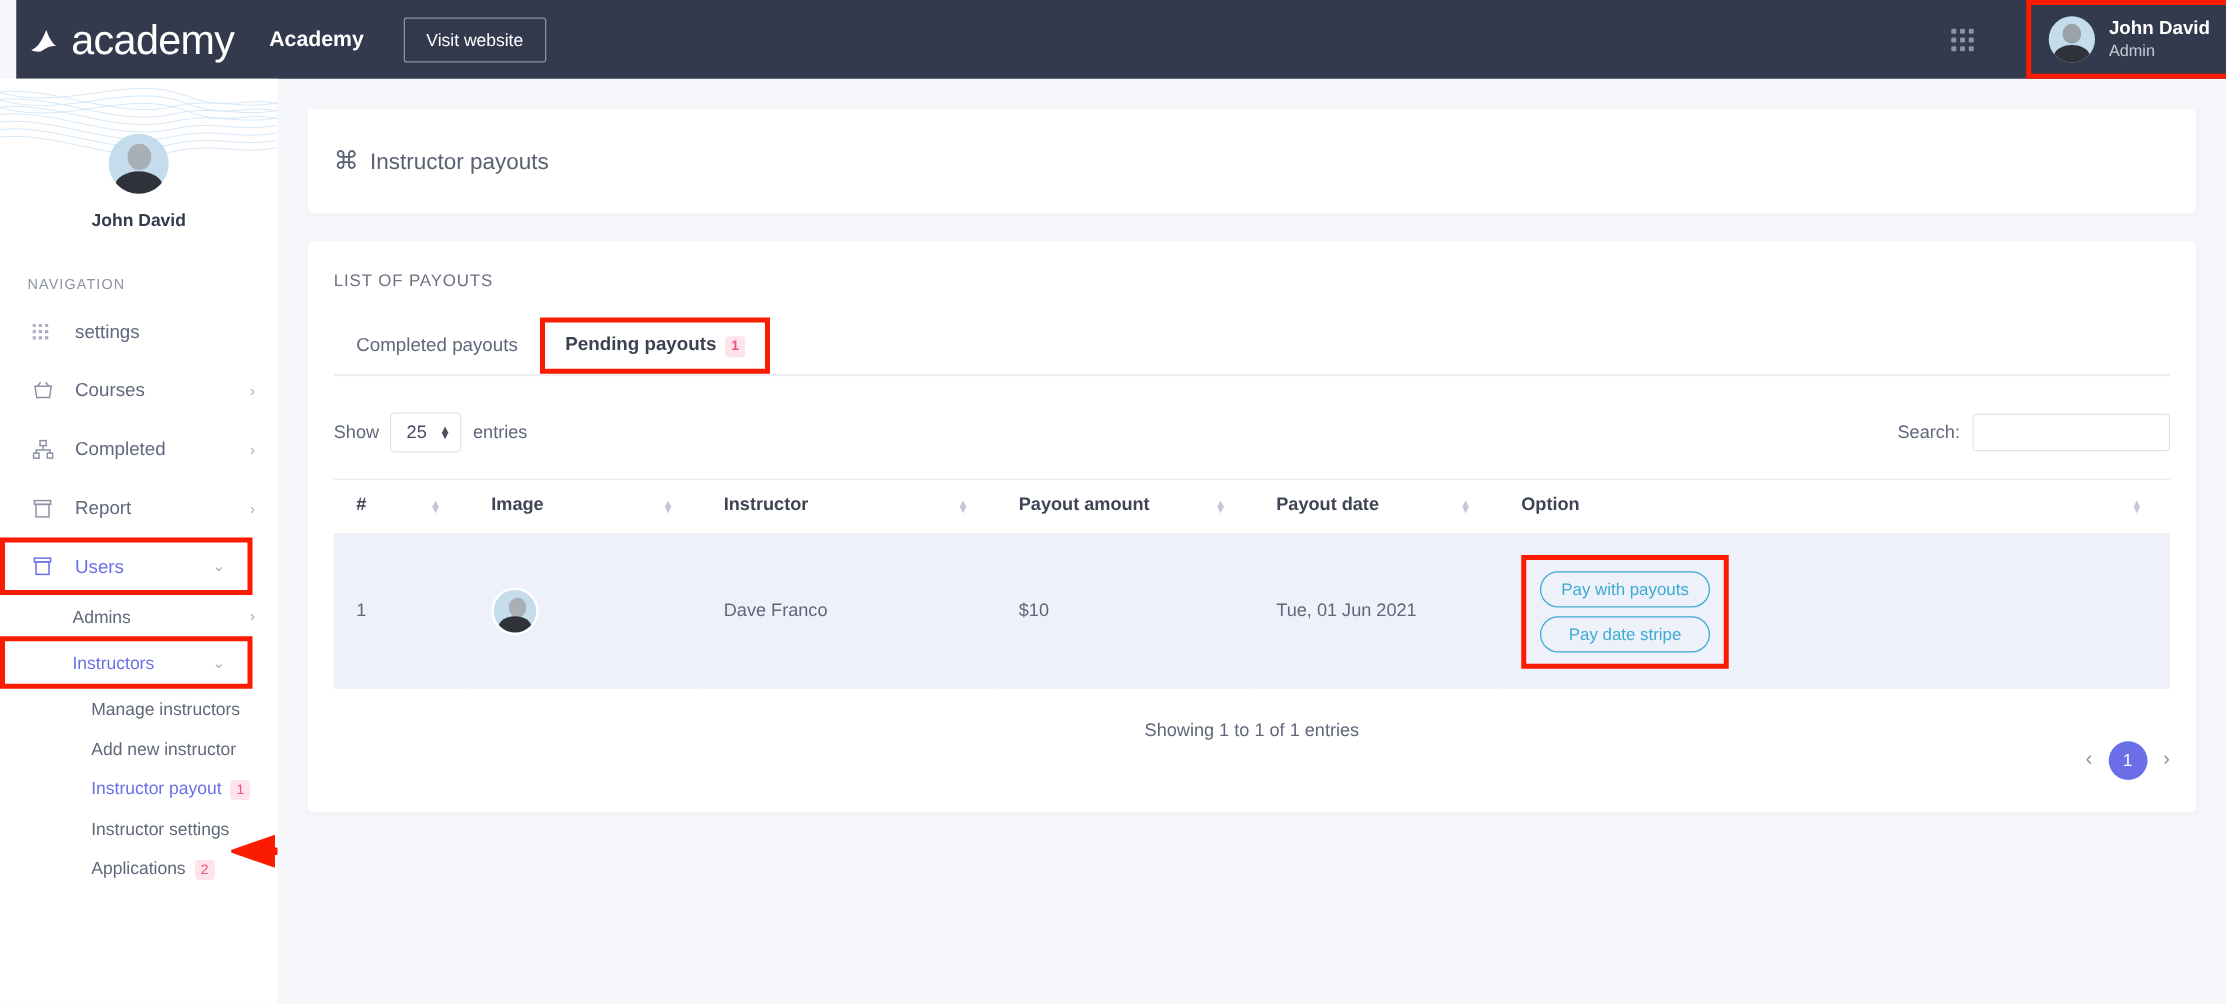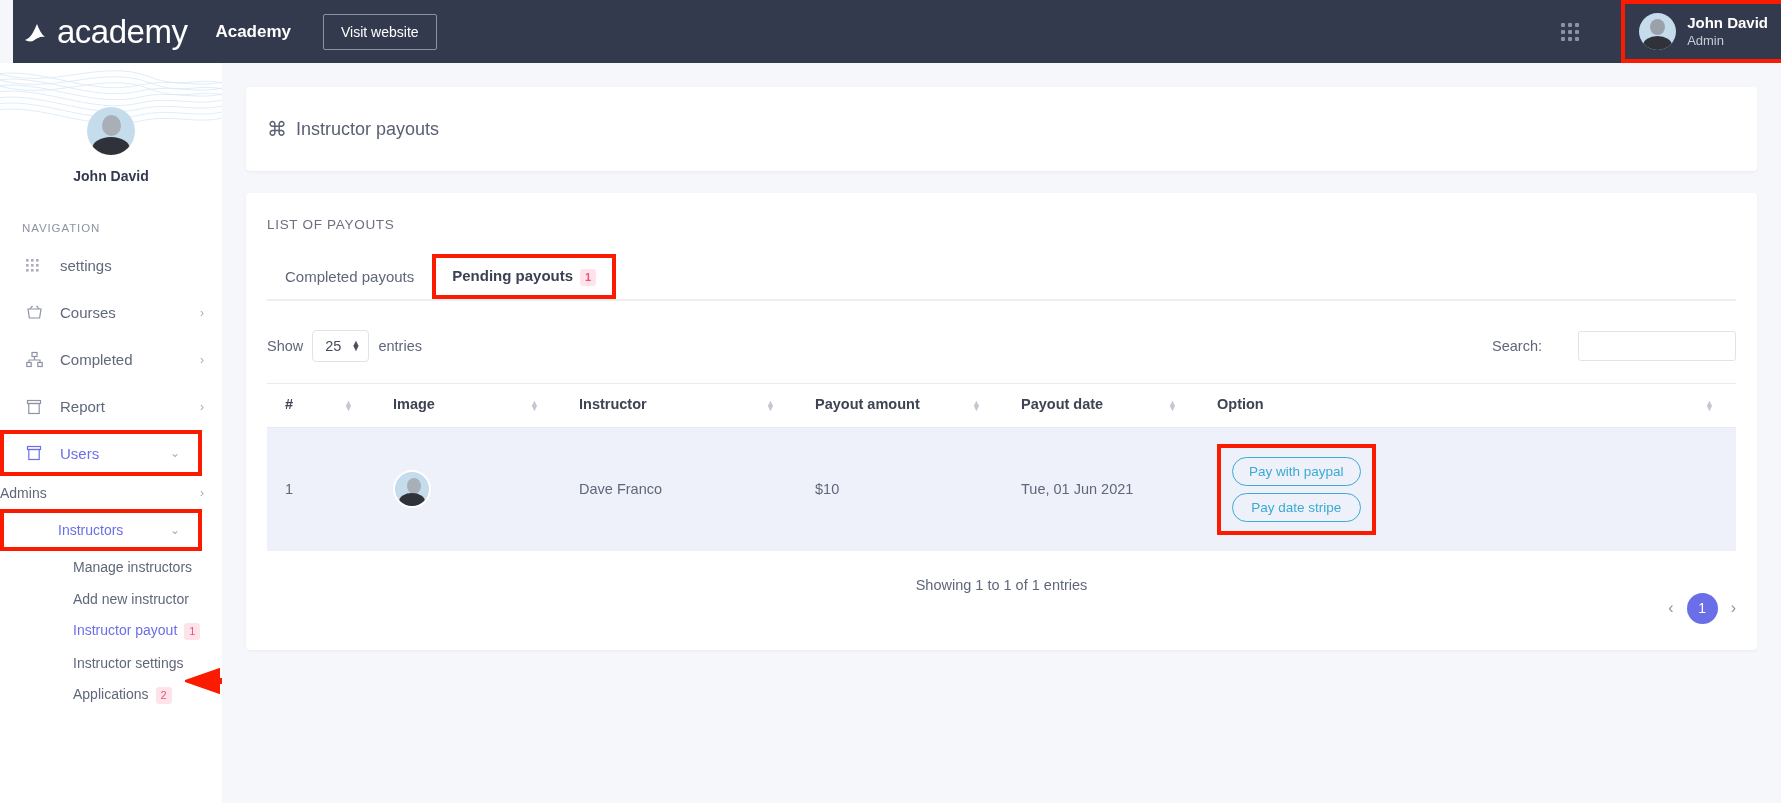--- a/index.html
+++ b/index.html
@@ -108,21 +108,21 @@
   .nav-item .ico { width: 22px; margin-right: 12px; display: flex; align-items: center; }
   .nav-item .lbl { flex: 1; }
   .nav-item .caret { color: #a7adba; font-size: 12px; line-height: 1; }
   .nav-item.active { color: #6a6fe8; }
   .nav-item.boxed {
     border: 4px solid #fb1b00; height: 46px;
     padding-left: 22px; margin-right: 20px;
   }
   .nav-sub {
     display: flex; align-items: center;
-    height: 33px; padding-right: 18px;
+    height: 33px; padding-left: 58px; padding-right: 18px;
     color: #5f6779; font-size: 14px; cursor: pointer;
   }
   .nav-sub.lvl2 { padding-left: 73px; height: 32px; }
   .nav-sub .lbl { flex: 1; }
   .nav-sub .caret { color: #a7adba; font-size: 12px; }
   .nav-sub.boxed {
     border: 4px solid #fb1b00; color: #6a6fe8;
     height: 42px; margin-right: 20px; padding-left: 54px;
   }
   .nav-sub.current { color: #6a6fe8; }
@@ -173,21 +173,21 @@
   .sel-box {
     border: 1px solid #dfe3ec; border-radius: 4px;
     padding: 7px 27px 7px 12px; font-size: 14.5px; color: #454b5c;
     background: #fff; cursor: pointer; min-width: 62px;
   }
   .sel-arrows {
     position: absolute; right: 9px; top: 50%; transform: translateY(-50%);
     display: flex; flex-direction: column; line-height: 0.55; color: #4a5060;
     font-size: 9px; pointer-events: none;
   }
-  .search-wrap { margin-left: auto; display: flex; align-items: center; gap: 26px; }
+  .search-wrap { margin-left: auto; display: flex; align-items: center; }
   .search-label { font-size: 14.5px; color: #5f6779; margin-right: 10px; }
   .search-input {
     border: 1px solid #dfe3ec; border-radius: 3px;
     width: 158px; height: 30px; padding: 0 8px;
     font-family: inherit; font-size: 14px; outline: none;
   }
 
   table { width: 100%; border-collapse: collapse; margin-top: 22px; }
   thead th {
     text-align: left; font-size: 14.5px; color: #3e4453;
@@ -490,21 +490,21 @@
         <tr>
           <td>1</td>
           <td>
             <div class="row-avatar"></div>
           </td>
           <td>Dave Franco</td>
           <td>$10</td>
           <td>Tue, 01 Jun 2021</td>
           <td class="opt-cell">
             <div class="opt-box">
-              <button class="pay-btn">Pay with paypal</button>
+              <button class="pay-btn">Pay with payouts</button>
               <button class="pay-btn">Pay date stripe</button>
             </div>
           </td>
         </tr>
       </tbody>
     </table>
 
     <div class="table-foot">
       <div class="showing">Showing 1 to 1 of 1 entries</div>
       <div class="pager">

